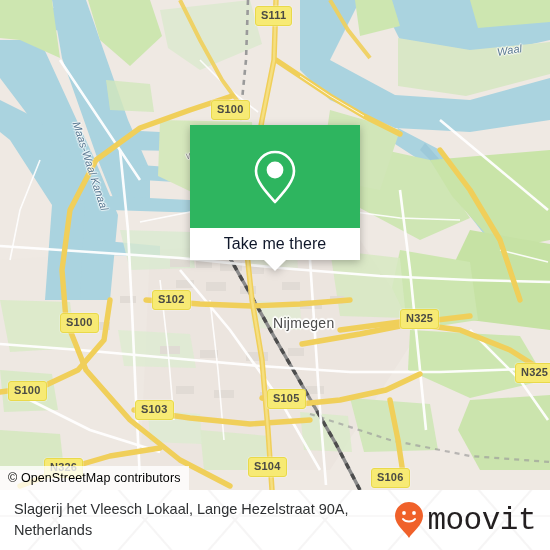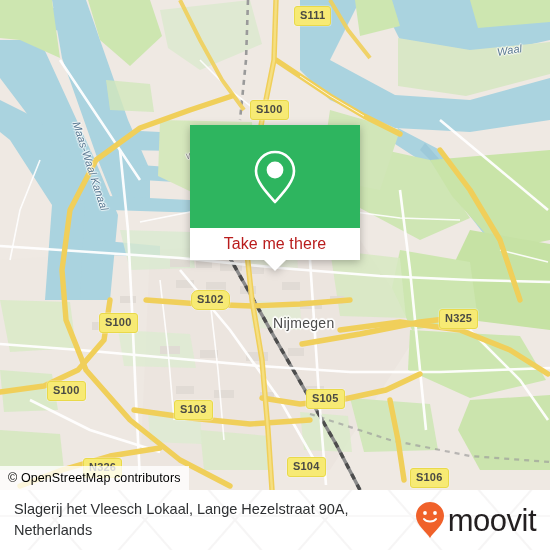--- a/index.html
+++ b/index.html
@@ -81,21 +81,20 @@
     border: 1.6px solid #e9d94a;
     border-radius: 3px;
     color: #4a4a45;
     font-size: 11px;
     font-weight: bold;
     line-height: 1;
     padding: 3px 5px 4px 5px;
     letter-spacing: 0.2px;
     white-space: nowrap;
     box-shadow: 0 0 0 0.5px rgba(255,255,255,0.4);
-    margin-left: 39px;
   }
 
   
   #popup-card {
     position: absolute;
     left: 190px;
     top: 125px;
     width: 170px;
     filter: drop-shadow(0 2px 4px rgba(0,0,0,0.28));
   }
@@ -108,21 +107,21 @@
   }
   .card-white {
     background: #ffffff;
     height: 32px;
     display: flex;
     align-items: center;
     justify-content: center;
   }
   .card-cta {
     font-size: 16px;
-    color: #b91c1c;
+    color: #0f172a;
     letter-spacing: 0.1px;
   }
   .card-tail {
     position: absolute;
     left: 50%;
     bottom: -11px;
     margin-left: -11px;
     width: 0;
     height: 0;
     border-left: 11px solid transparent;
@@ -182,21 +181,21 @@
     display: flex;
     align-items: center;
     gap: 3px;
     flex: none;
   }
   .moovit-word {
     font-size: 31px;
     color: #231f20;
     letter-spacing: -0.5px;
     line-height: 1;
-    font-family: Liberation Sans, sans-serif;
+    font-family: Liberation Mono, monospace;
   }
 </style>
 </head>
 <body>
 
 <div id="app">
 
   <div id="map">
 
     <svg class="map-svg" viewBox="0 0 550 490">
@@ -355,21 +354,21 @@
     <div class="map-label city-label" style="left:273px; top:315px;">Nijmegen</div>
 
     <div class="map-label water-label" style="left:82px; top:120px; transform: rotate(72deg); transform-origin: left top;">Maas-Waal Kanaal</div>
 
     <div class="map-label water-label" style="left:497px; top:44px; transform: rotate(-9deg);">Waal</div>
 
     <div class="map-label street-label" style="left:186px; top:150px; transform: rotate(-8deg);">Waalbrug</div>
 
     <div class="shield" style="left:255px; top:6px;">S111</div>
     <div class="shield" style="left:211px; top:100px;">S100</div>
-    <div class="shield" style="left:152px; top:290px;border-radius:7px;">S102</div>
+    <div class="shield" style="left:152px; top:290px;">S102</div>
     <div class="shield" style="left:60px;  top:313px;">S100</div>
     <div class="shield" style="left:400px; top:309px;">N325</div>
     <div class="shield" style="left:8px;   top:381px;">S100</div>
     <div class="shield" style="left:515px; top:363px;">N325</div>
     <div class="shield" style="left:267px; top:389px;">S105</div>
     <div class="shield" style="left:135px; top:400px;">S103</div>
     <div class="shield" style="left:248px; top:457px;">S104</div>
     <div class="shield" style="left:44px;  top:458px;">N326</div>
     <div class="shield" style="left:371px; top:468px;">S106</div>
 

